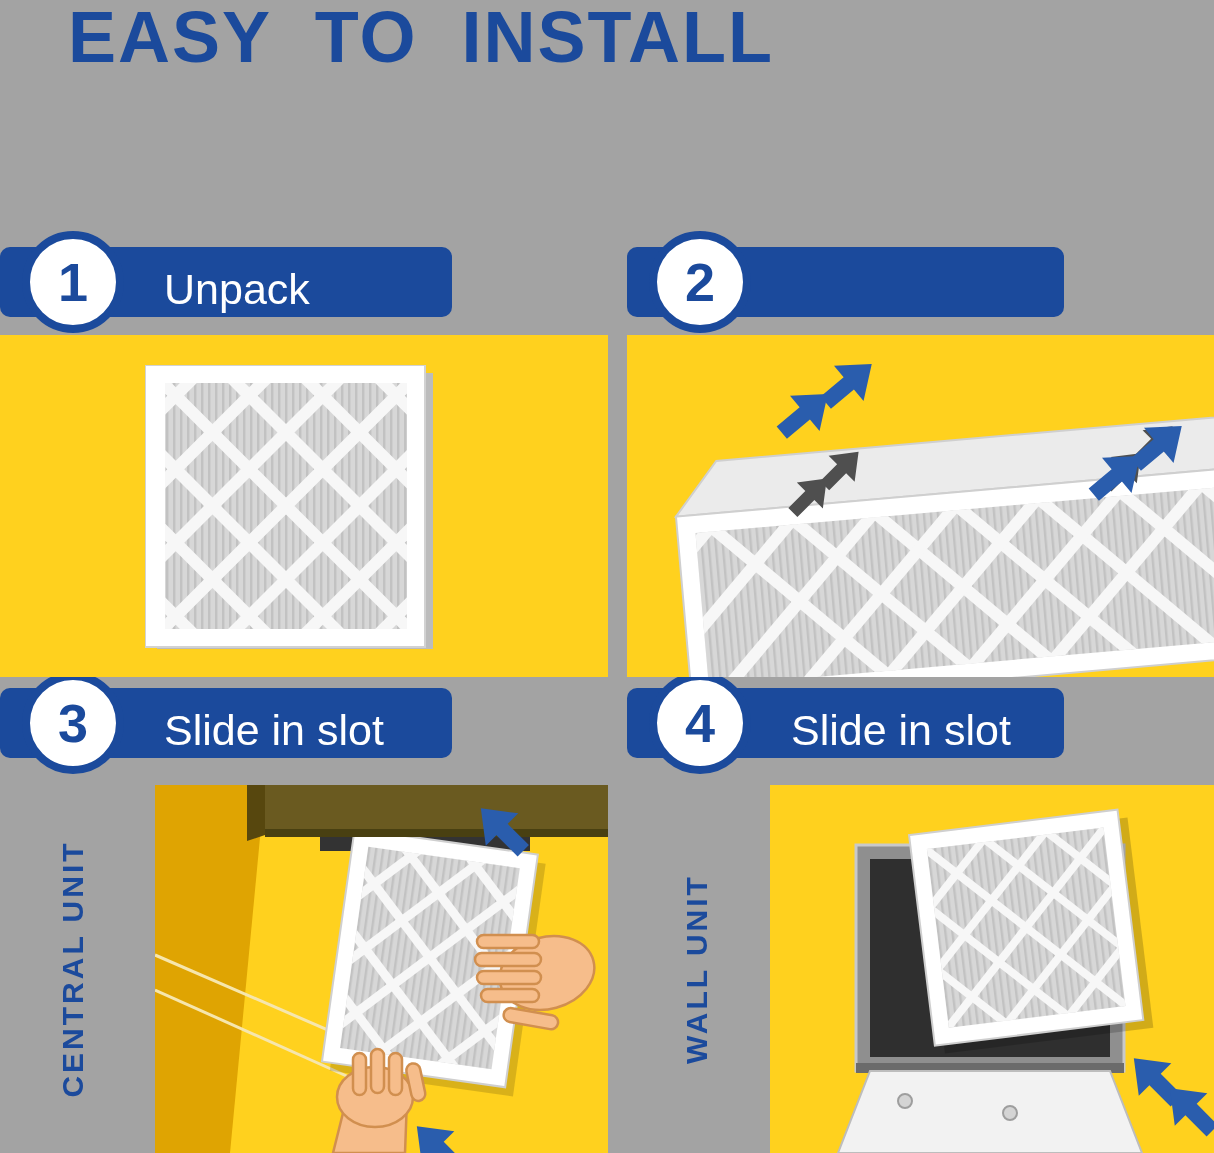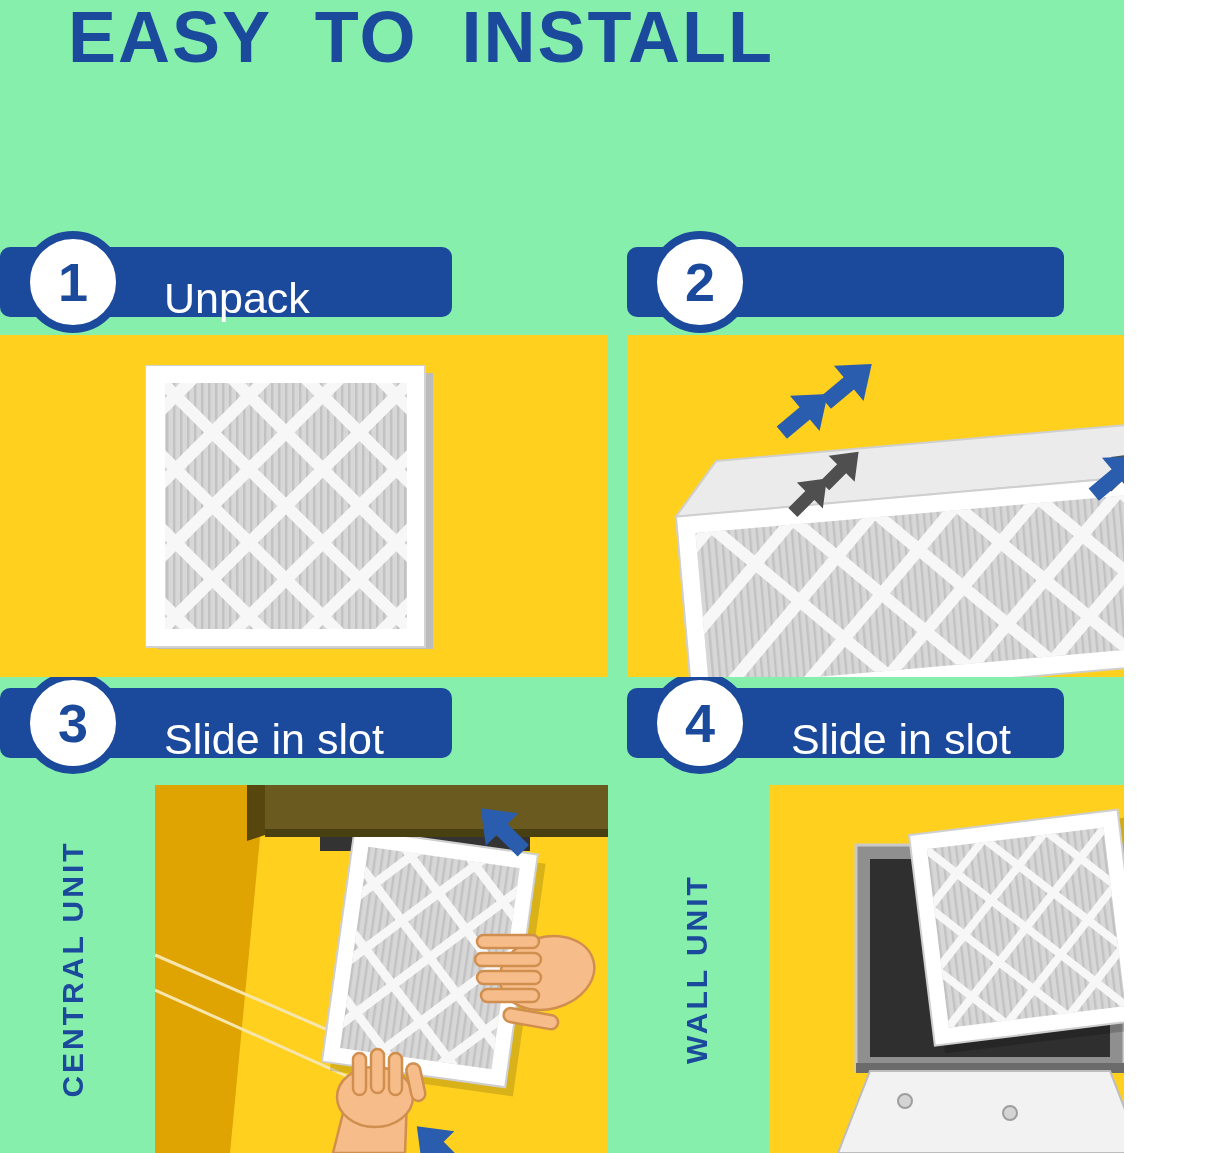--- a/index.html
+++ b/index.html
@@ -1,35 +1,35 @@
 <!DOCTYPE html>
 <html><head>
 <meta charset="utf-8">
 <style>
   html,body{margin:0;padding:0;background:#ffffff;}
   .canvas{
-    position:relative;width:1124px;height:1153px;background:#86efac;
+    position:relative;width:1214px;height:1153px;background:#a3a3a3;
     overflow:hidden;font-family:"Liberation Sans",sans-serif;
   }
   .title{
     position:absolute;left:68px;top:-4px;
     font-size:72px;font-weight:800;color:#1b4a9c;
     letter-spacing:2px;word-spacing:22px;
   }
   .step-header{
     position:absolute;height:70px;background:#1b4a9c;border-radius:10px;
   }
   .step-circle{
     position:absolute;left:22px;top:-16px;width:102px;height:102px;
     border-radius:50%;background:#ffffff;border:8px solid #1b4a9c;
     box-sizing:border-box;display:flex;align-items:center;justify-content:center;
     font-size:54px;font-weight:bold;color:#1b4a9c;
   }
   .step-label{
-    position:absolute;left:164px;top:16px;height:70px;display:flex;align-items:center;
+    position:absolute;left:164px;top:7px;height:70px;display:flex;align-items:center;
     color:#ffffff;font-size:43px;font-weight:normal;white-space:nowrap;
   }
   #h1{left:0;top:247px;width:452px;}
   #h2{left:627px;top:247px;width:437px;}
   #h3{left:0;top:688px;width:452px;}
   #h4{left:627px;top:688px;width:437px;}
   .art{position:absolute;background:#ffd11e;overflow:hidden;}
   #art1{left:0;top:335px;width:608px;height:342px;}
   #art2{left:627px;top:335px;width:587px;height:342px;}
   #art3{left:155px;top:785px;width:453px;height:368px;}

